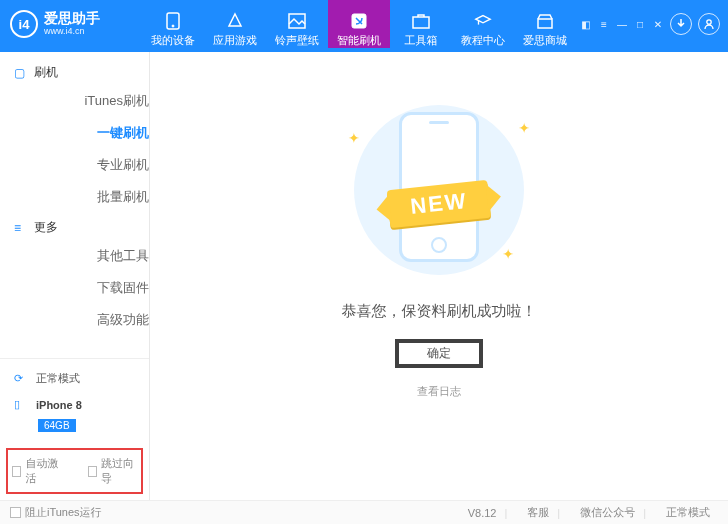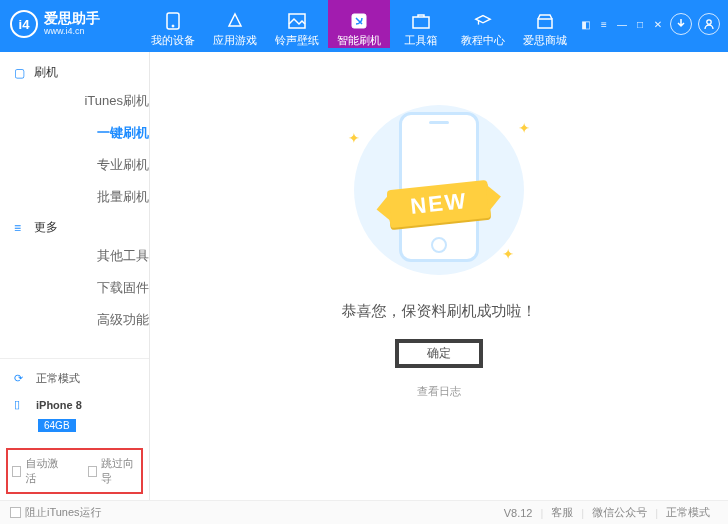--- a/index.html
+++ b/index.html
@@ -98,21 +98,21 @@
   }
   .link-log { margin-top:16px; font-size:11px; color:#999; cursor:pointer; }
 
   
   .footer {
     height:24px; border-top:1px solid #eee; background:#fafafa;
     display:flex; align-items:center; font-size:11px; color:#888; padding:0 10px;
   }
   .footer .chk { color:#888; }
   .footer-spacer{ flex:1; }
-  .footer-item{ padding:0 8px; }
+  .footer-item{ padding:0 8px;margin-left:12px; }
   .footer-sep{ color:#ddd; }
 </style>
 </head>
 <body>
 
 <div class="header">
   <div class="logo-wrap">
     <div class="logo-circ">i4</div>
     <div class="logo-txt">
       <span class="logo-title">爱思助手</span>

